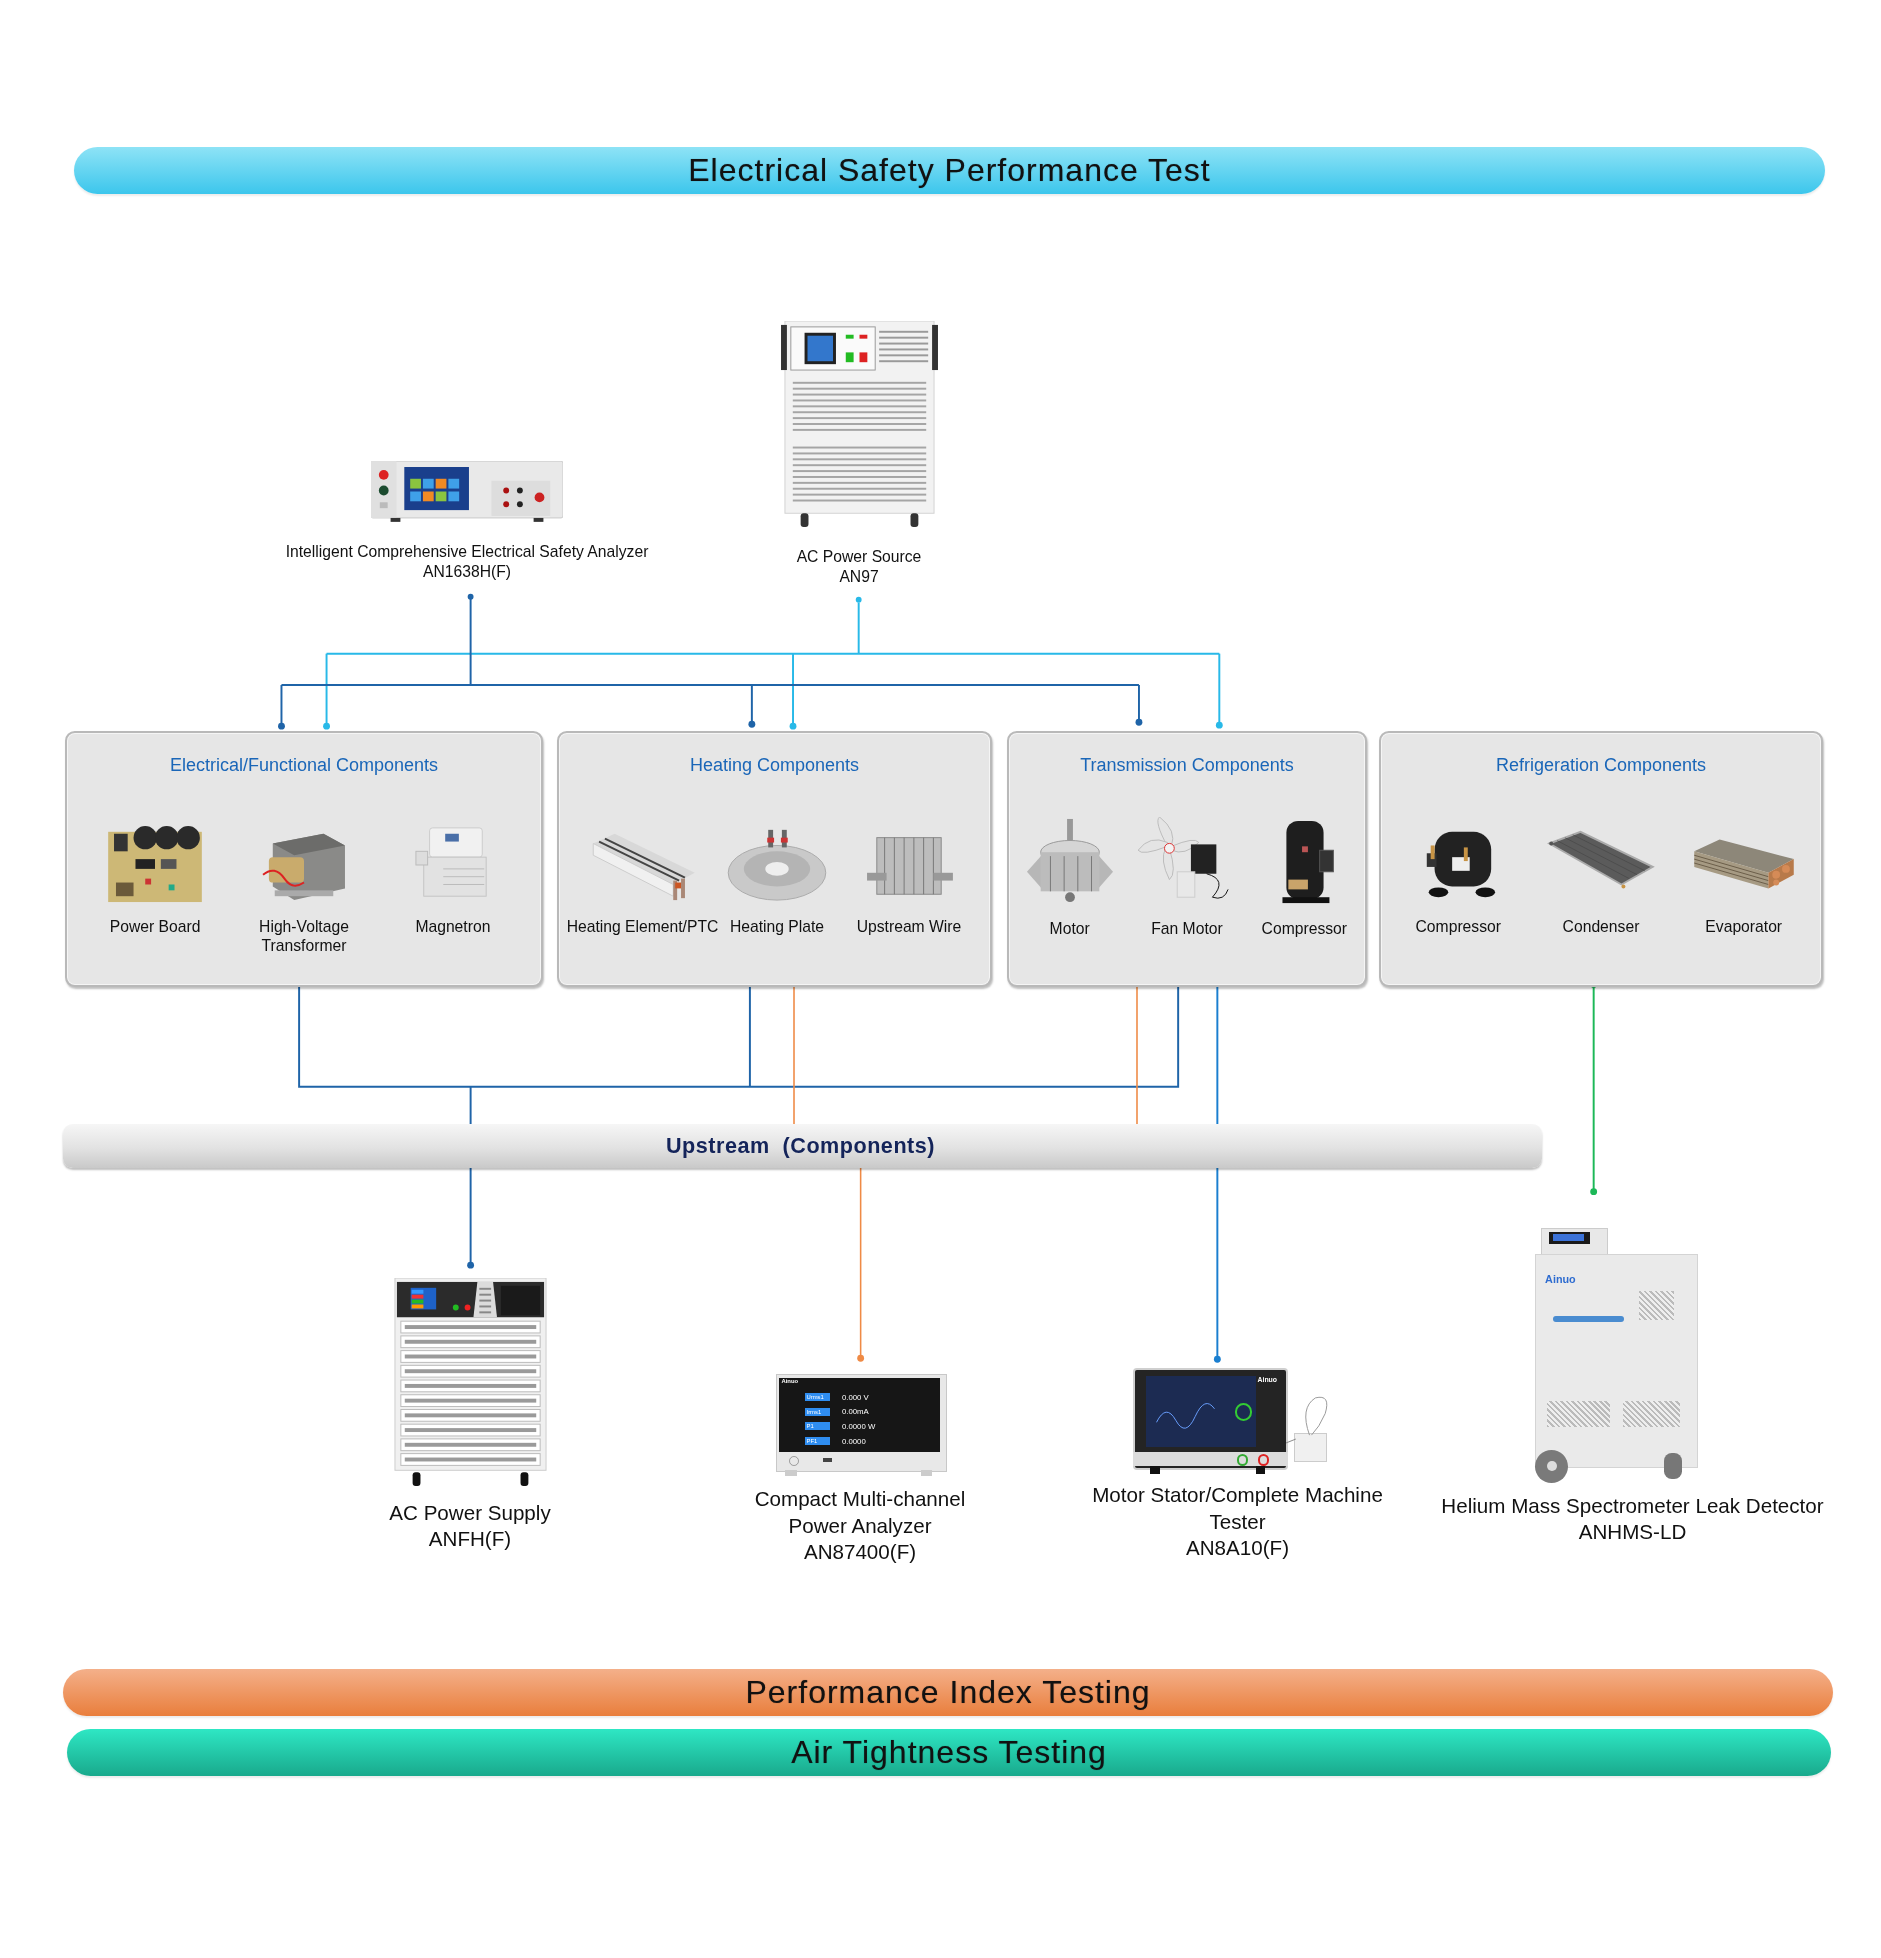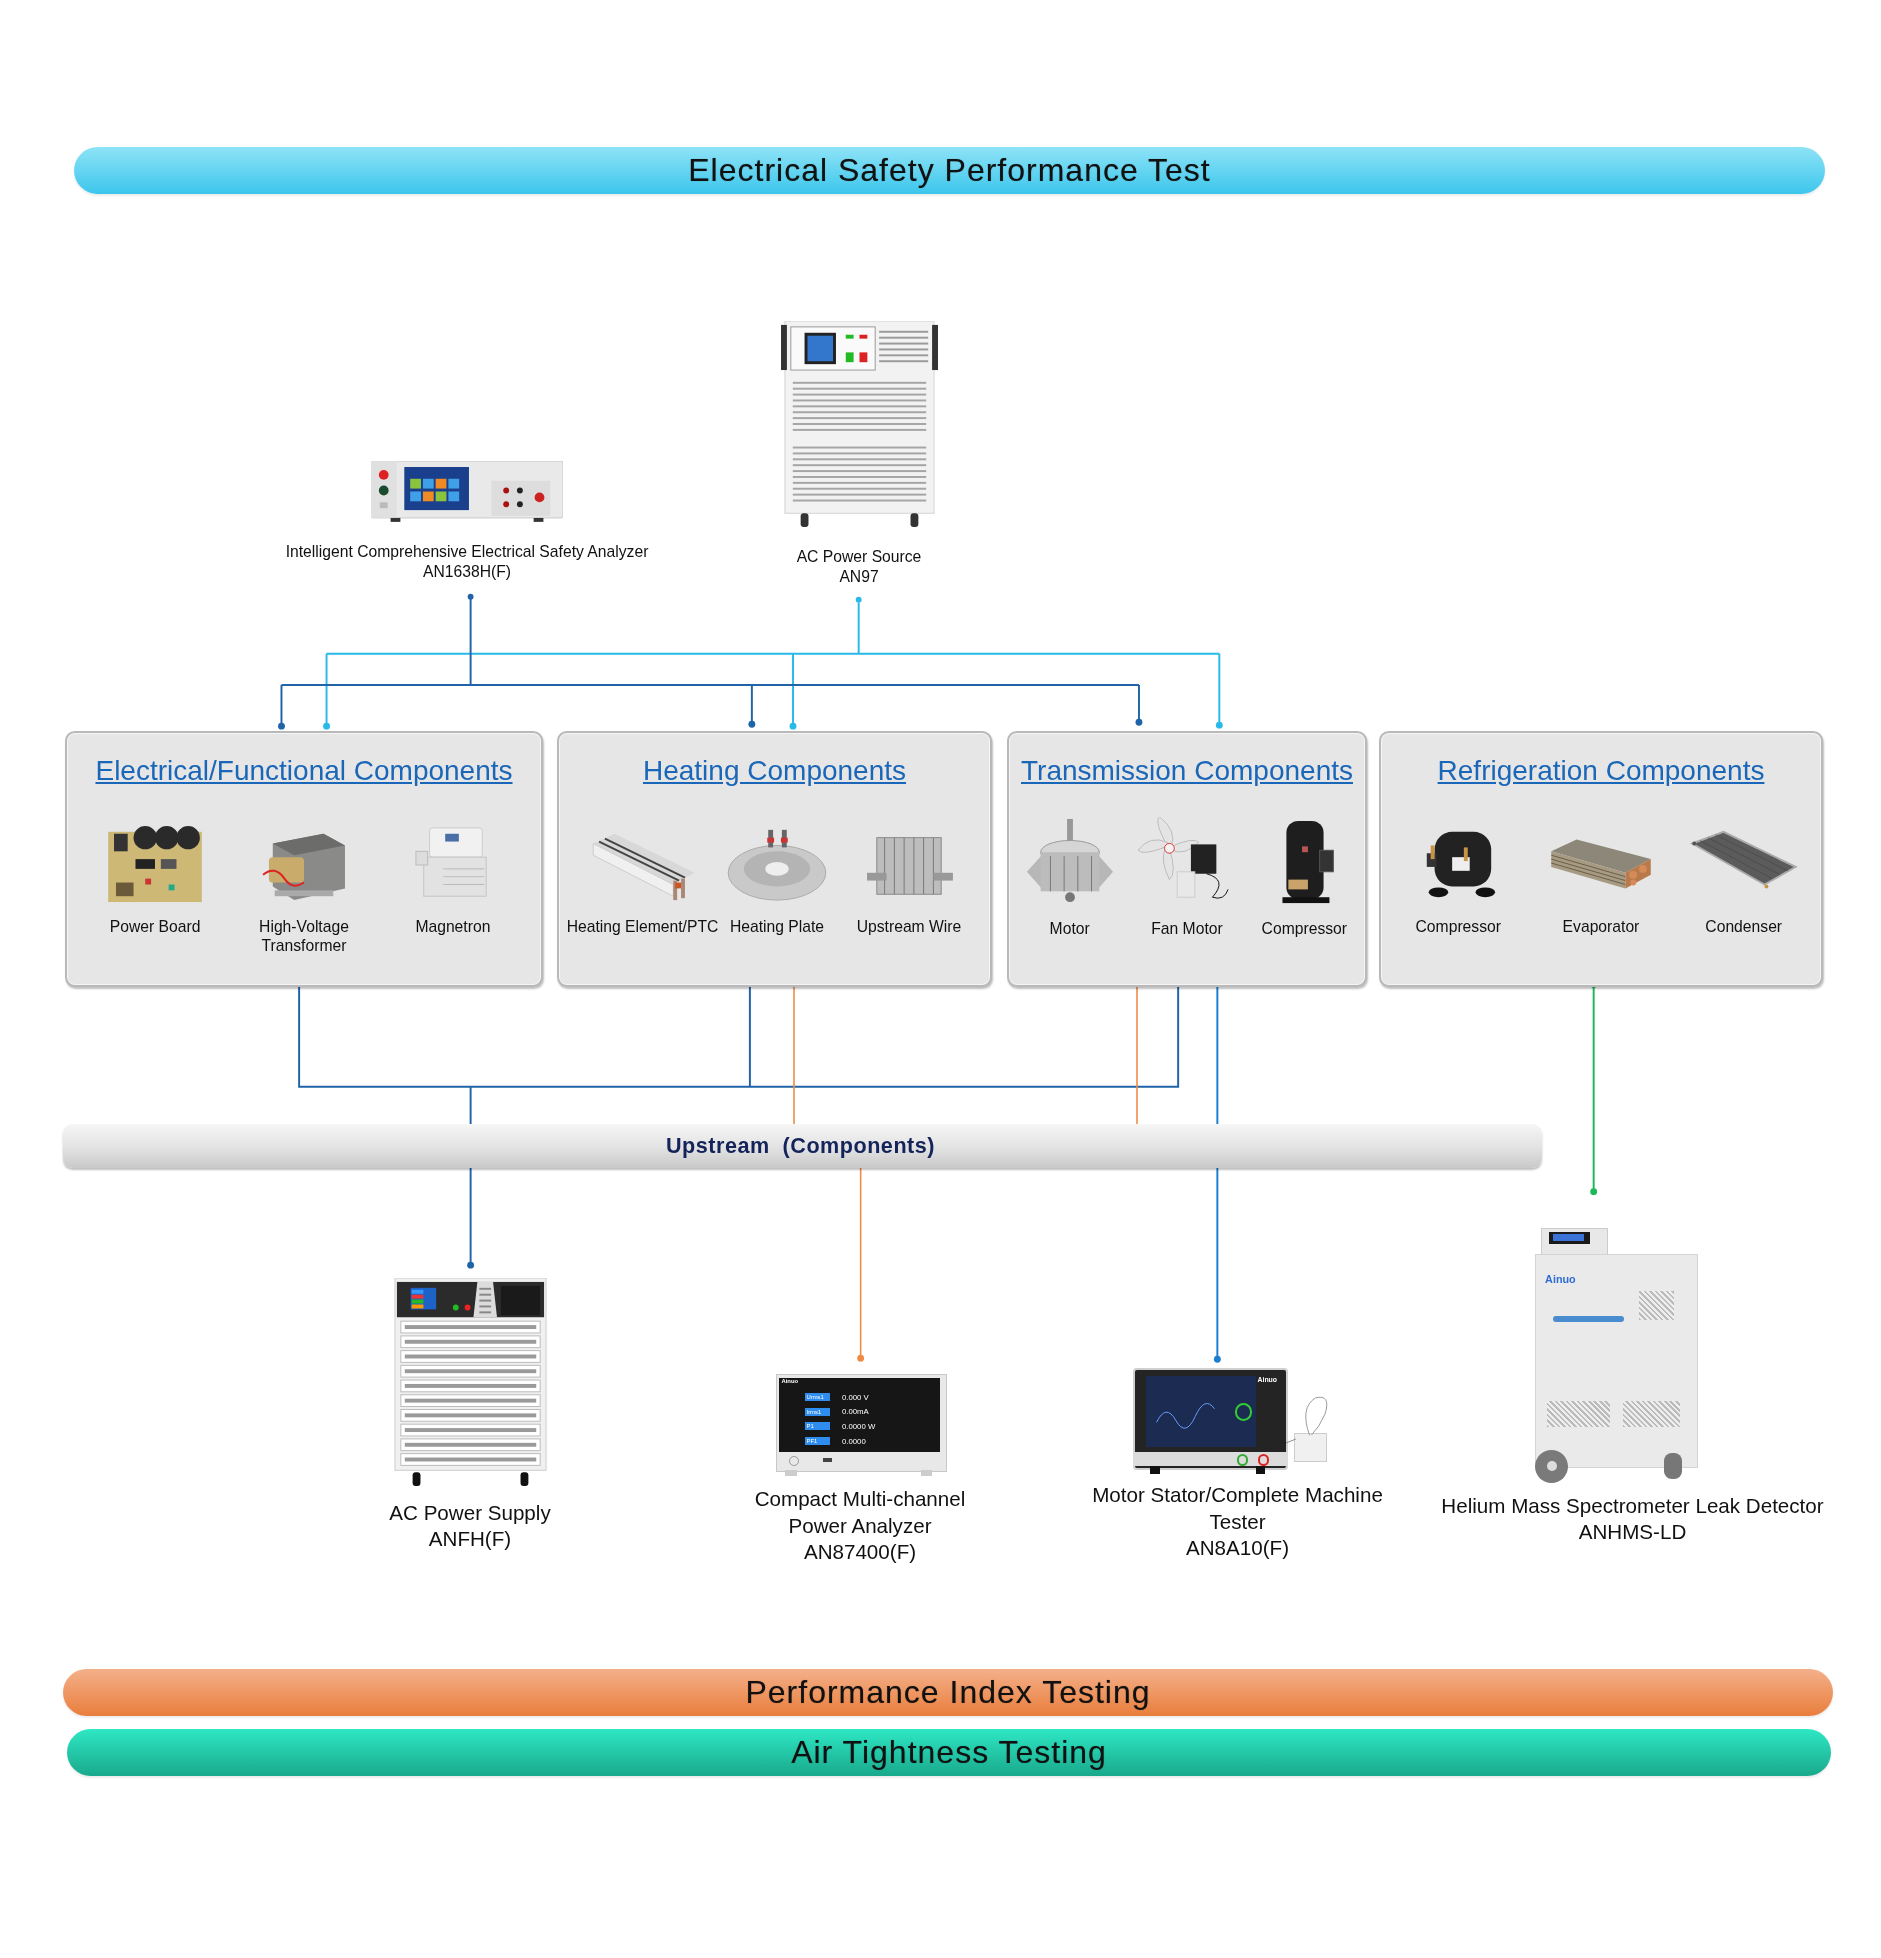--- a/index.html
+++ b/index.html
@@ -10,21 +10,21 @@
   #banner-top { top:147px; background:linear-gradient(#8ee3f6, #3cc6ec); }
   #banner-perf { top:1669px; left:63px; width:1770px; background:linear-gradient(#f4b08a, #e97e3c); }
   #banner-air { top:1729px; left:67px; width:1764px; background:linear-gradient(#2ee7c4, #19a98c); }
 
   .upstream { position:absolute; left:63px; top:1124px; width:1479px; height:44px; border-radius:9.8px; background:linear-gradient(#f6f6f6, #e2e2e2 55%, #c9c9c9); box-shadow:0 2px 2px rgba(0,0,0,0.25); display:flex; align-items:center; justify-content:center; }
   .upstream span { font-size:21.6px; font-weight:bold; color:#14245a; letter-spacing:0.5px; position:relative; left:-2px; }
 
   svg.wires { position:absolute; left:0; top:0; width:1882px; height:1958px; pointer-events:none; }
 
   .comp-box { position:absolute; top:731px; height:252px; background:#e6e6e6; border:2px solid #b9b9b9; border-radius:9.8px; box-shadow: inset 0 0 0 1px #f5f5f5, 1px 2px 2px rgba(0,0,0,0.25); }
-  .comp-title { position:absolute; top:21.6px; left:0; right:0; text-align:center; color:#1a66b8; font-size:28px;text-decoration:underline; }
+  .comp-title { position:absolute; top:21.6px; left:0; right:0; text-align:center; color:#1a66b8; font-size:18px; }
   .items { position:absolute; top:90px; left:0; right:0; display:flex; justify-content:space-around; padding:0 13.7px; }
   .item { display:flex; flex-direction:column; align-items:center; width:137px; }
   .thumb { width:108px; height:82px; display:flex; align-items:center; justify-content:center; }
   .item-label { margin-top:11.8px; font-size:15.7px; text-align:center; line-height:19.6px; white-space:nowrap; }
 
   .instrument { position:absolute; display:flex; flex-direction:column; align-items:center; }
   .inst-label { text-align:center; font-size:20.6px; line-height:26.5px; color:#111; }
   .inst-label.small { font-size:15.7px; line-height:20.6px; }
 </style>
 </head>
@@ -340,49 +340,49 @@
             <rect x="56" y="24" width="4" height="14" fill="#c89445"></rect>
           <ellipse cx="30" cy="70" rx="10" ry="5" fill="#111"></ellipse>
             <ellipse cx="78" cy="70" rx="10" ry="5" fill="#111"></ellipse>
         </svg>
       </div>
       <div class="item-label">Compressor</div>
     </div>
     <div class="item">
       <div class="thumb">
         <svg width="108" height="80" viewBox="0 0 110 82">
+          <polygon points="2,20 34,8 108,44 76,62" fill="#5b5b5b" stroke="#aaa" stroke-width="2"></polygon>
+          <g stroke="#444" stroke-width="0.6">
+              <line x1="10" y1="17" x2="84" y2="56"></line>
+              <line x1="18" y1="14" x2="92" y2="52"></line>
+              <line x1="26" y1="11" x2="100" y2="48"></line>
+            </g>
+          <circle cx="78" cy="64" r="2" fill="#c89445"></circle>
+            <circle cx="4" cy="20" r="2" fill="#555"></circle>
+        </svg>
+      </div>
+      <div class="item-label">Condenser</div>
+    </div>
+    <div class="item">
+      <div class="thumb">
+        <svg width="108" height="80" viewBox="0 0 110 82">
           <polygon points="4,28 30,16 106,36 80,50" fill="#8d8779"></polygon>
           <polygon points="4,28 80,50 80,66 4,44" fill="#a69a83"></polygon>
           <g stroke="#6a5d48">
               <line x1="4" y1="32" x2="80" y2="54"></line>
               <line x1="4" y1="36" x2="80" y2="58"></line>
               <line x1="4" y1="40" x2="80" y2="62"></line>
             </g>
           <polygon points="80,50 106,36 106,52 80,66" fill="#b87a4a"></polygon>
           <circle cx="88" cy="52" r="4" fill="#d58b57"></circle>
             <circle cx="98" cy="46" r="4" fill="#d58b57"></circle>
             <circle cx="88" cy="60" r="3" fill="#d58b57"></circle>
         </svg>
       </div>
       <div class="item-label">Evaporator</div>
-    </div>
-    <div class="item">
-      <div class="thumb">
-        <svg width="108" height="80" viewBox="0 0 110 82">
-          <polygon points="2,20 34,8 108,44 76,62" fill="#5b5b5b" stroke="#aaa" stroke-width="2"></polygon>
-          <g stroke="#444" stroke-width="0.6">
-              <line x1="10" y1="17" x2="84" y2="56"></line>
-              <line x1="18" y1="14" x2="92" y2="52"></line>
-              <line x1="26" y1="11" x2="100" y2="48"></line>
-            </g>
-          <circle cx="78" cy="64" r="2" fill="#c89445"></circle>
-            <circle cx="4" cy="20" r="2" fill="#555"></circle>
-        </svg>
-      </div>
-      <div class="item-label">Condenser</div>
     </div>
   </div>
 </div>
 
 <div class="upstream">
   <span>Upstream&nbsp;&nbsp;(Components)</span>
 </div>
 
 <div class="instrument" style="left:333px; top:1278px; width:274px;">
   <svg width="155" height="208" viewBox="0 0 158 212">

